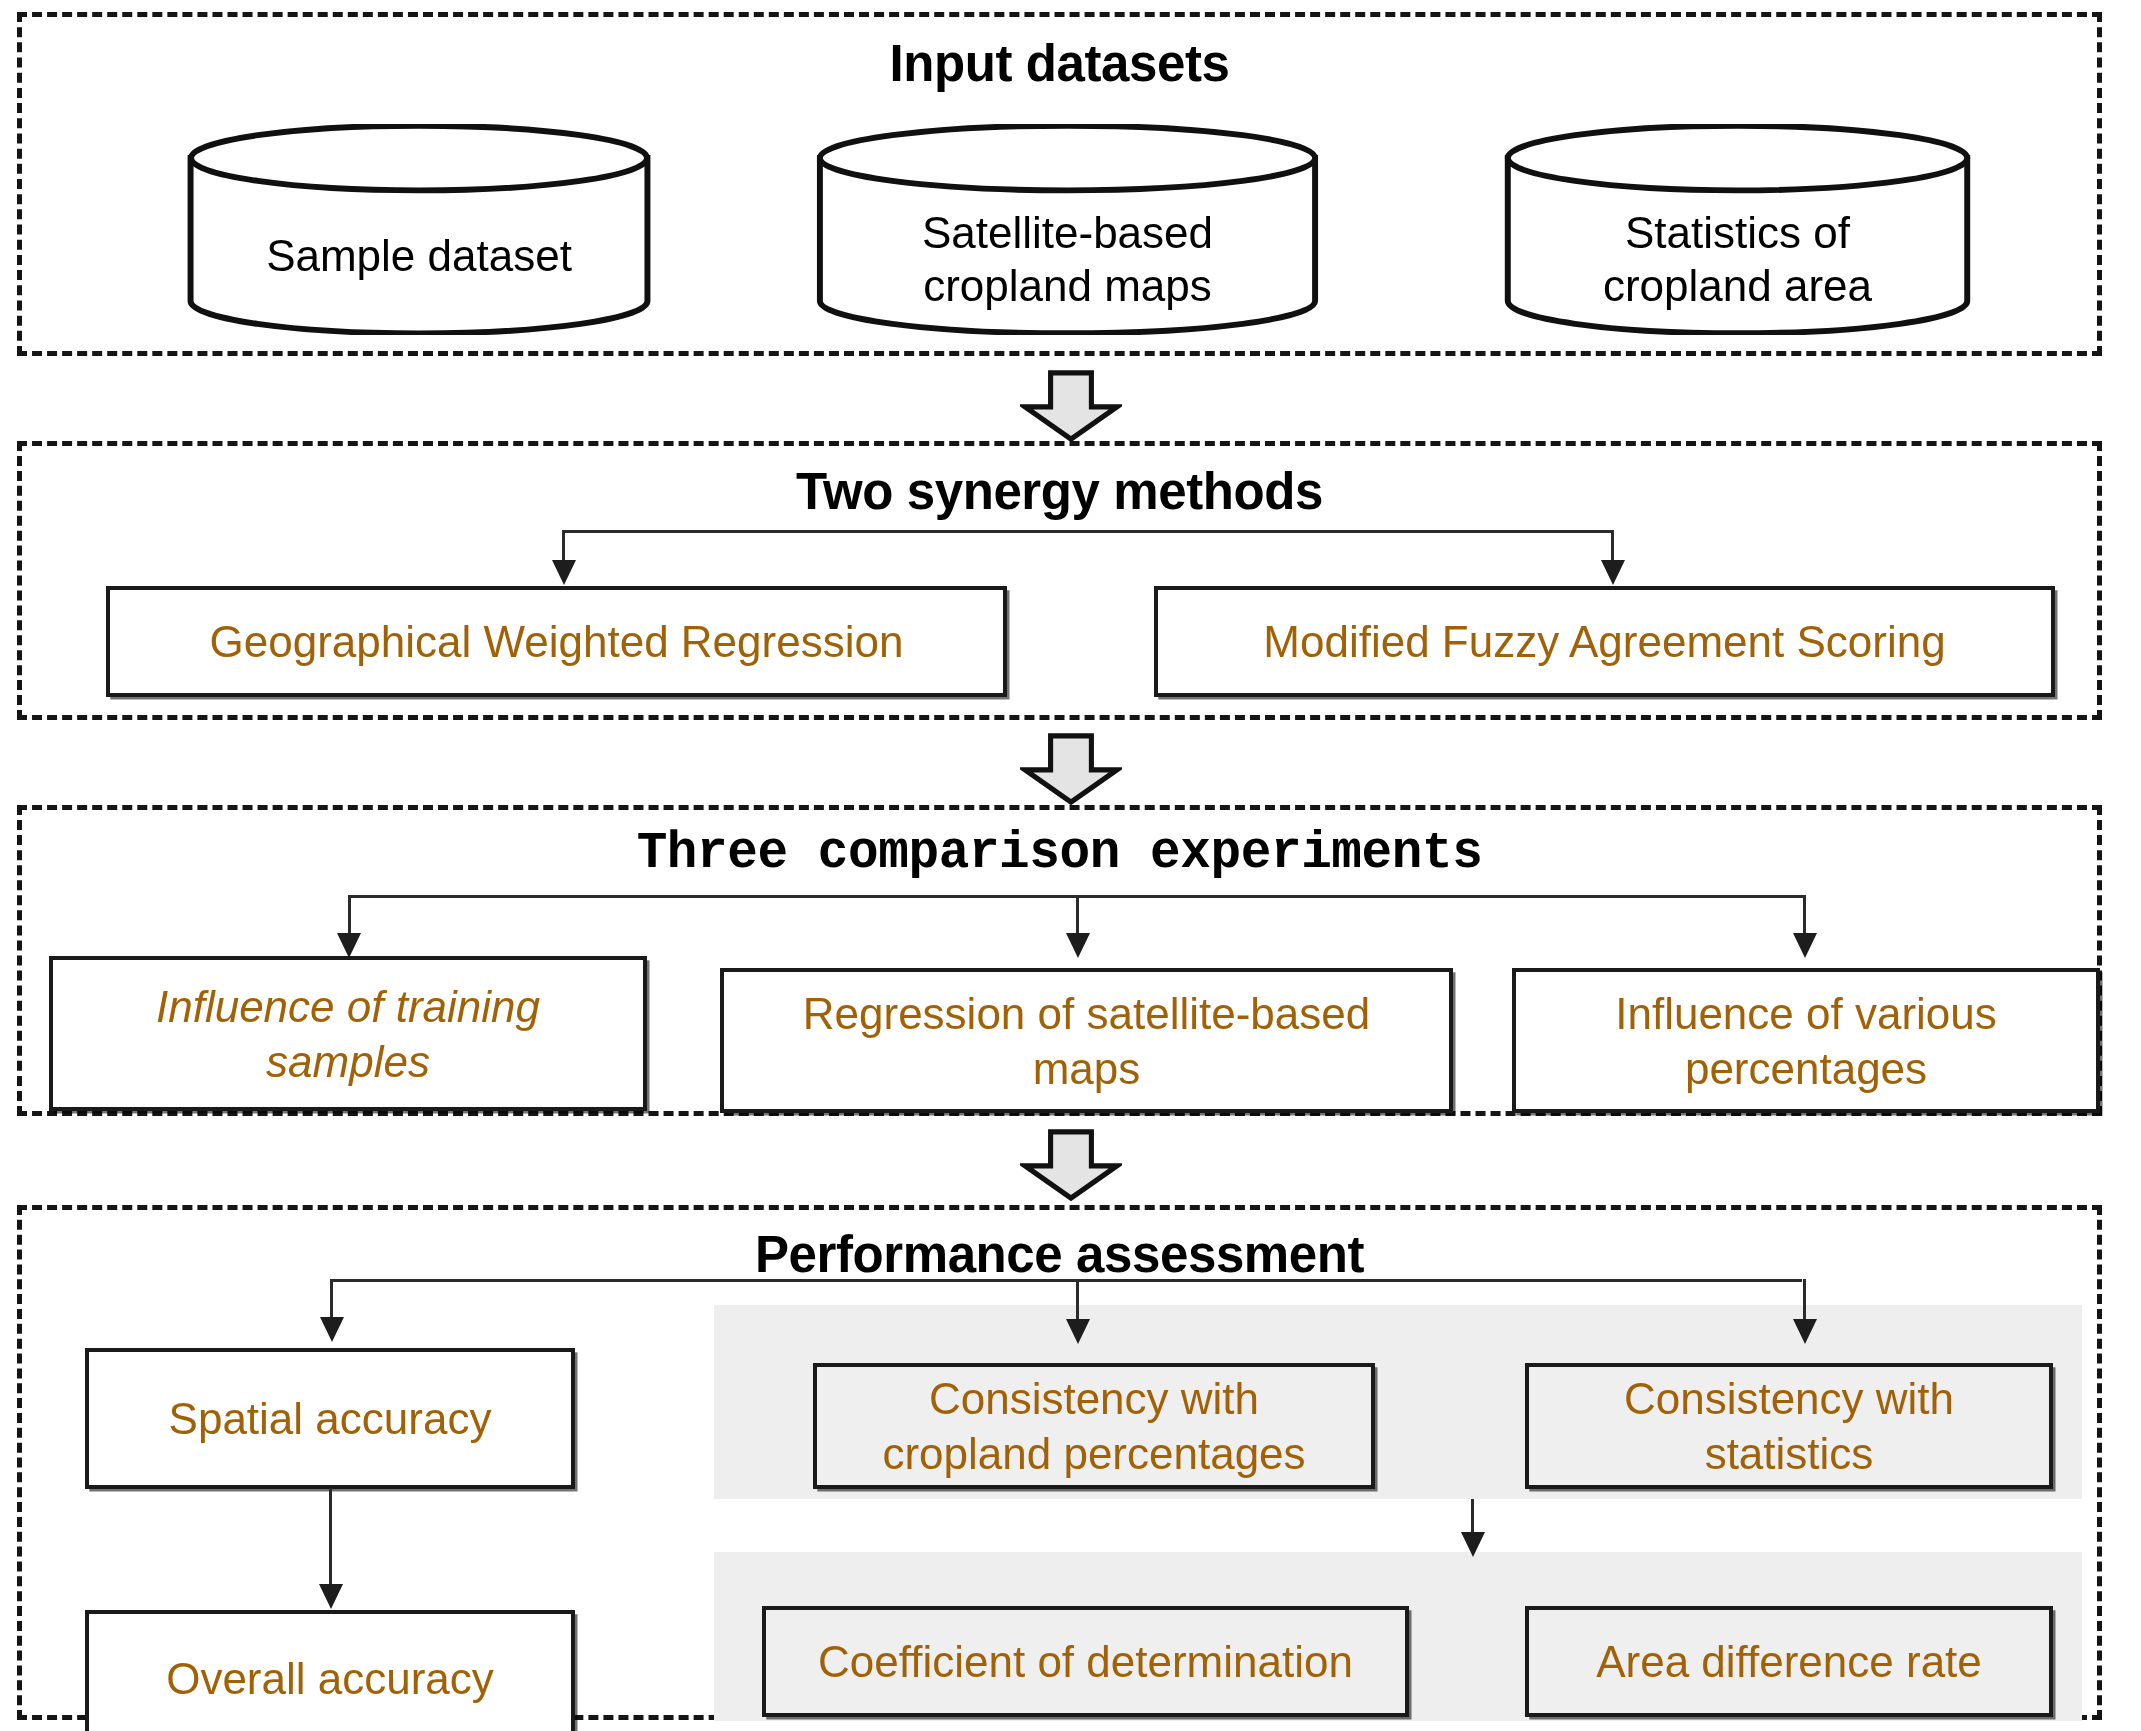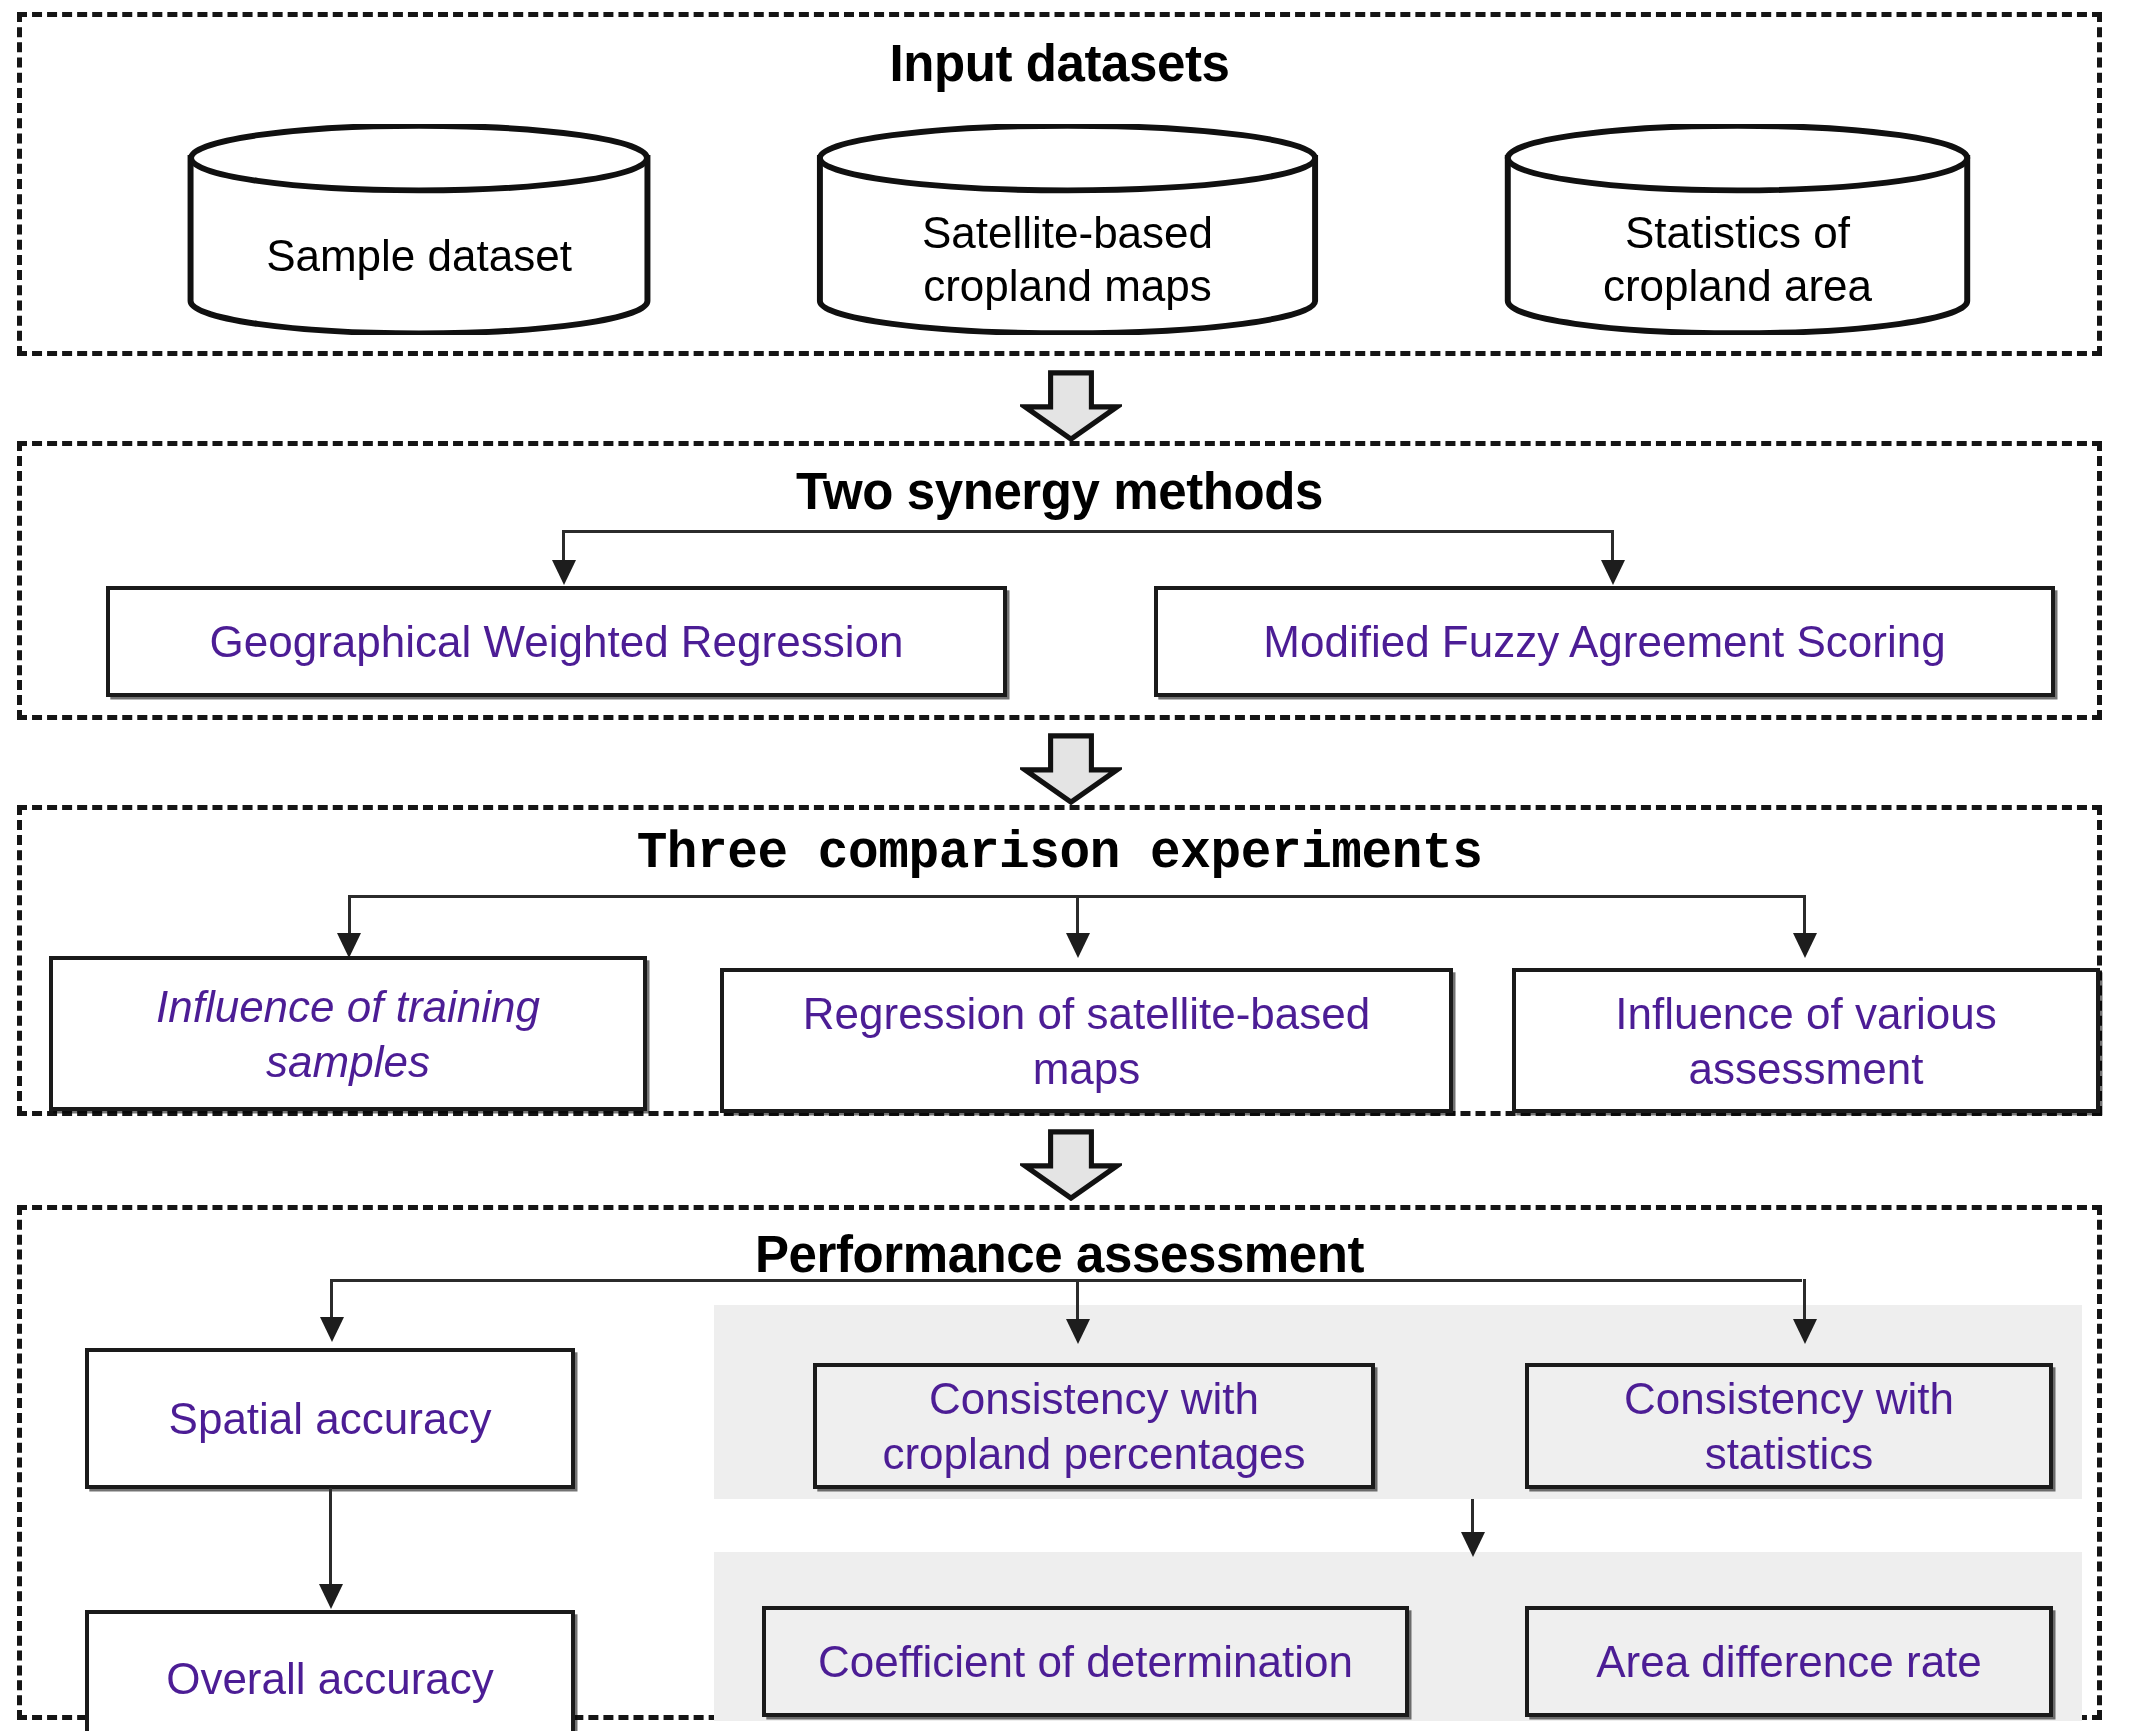--- a/index.html
+++ b/index.html
@@ -41,21 +41,21 @@
     position:absolute;
     box-sizing:border-box;
     border:4.3px solid #1a1a1a;
     background:#fff;
     display:flex;
     align-items:center;
     justify-content:center;
     text-align:center;
     font-size:44px;
     line-height:1.25;
-    color:#4c1d95;
+    color:#a16207;
     box-shadow:3.4px 3.4px 0 -0.9px rgba(0,0,0,0.55);
   }
   .box.on-gray{background:#efefef;}
 
   
   .gray-panel{
     position:absolute;
     background:#eeeeee;
     box-sizing:border-box;
   }
@@ -149,21 +149,21 @@
   <div class="box" style="left:49px;top:956px;width:598px;height:155px;flex-direction:column;font-style:italic;">
     <span>Influence of training</span>
     <span>samples</span>
   </div>
   <div class="box" style="left:720px;top:968px;width:733px;height:145px;flex-direction:column;">
     <span>Regression of satellite-based</span>
     <span>maps</span>
   </div>
   <div class="box" style="left:1512px;top:968px;width:588px;height:145px;flex-direction:column;">
     <span>Influence of various</span>
-    <span>assessment</span>
+    <span>percentages</span>
   </div>
 
   <div class="block-arrow" style="left:1020px;top:1129px;width:102px;height:72px;">
     <svg width="102" height="72" viewBox="0 0 120 84">
       <path d="M36,3 L84,3 L84,43 L114,43 L60,81 L6,43 L36,43 Z" fill="#e4e4e4" stroke="#111" stroke-width="6" stroke-linejoin="miter"></path>
     </svg>
   </div>
 
   <div class="section" style="left:17px;top:1205px;width:2085px;height:515px;">
   </div>

